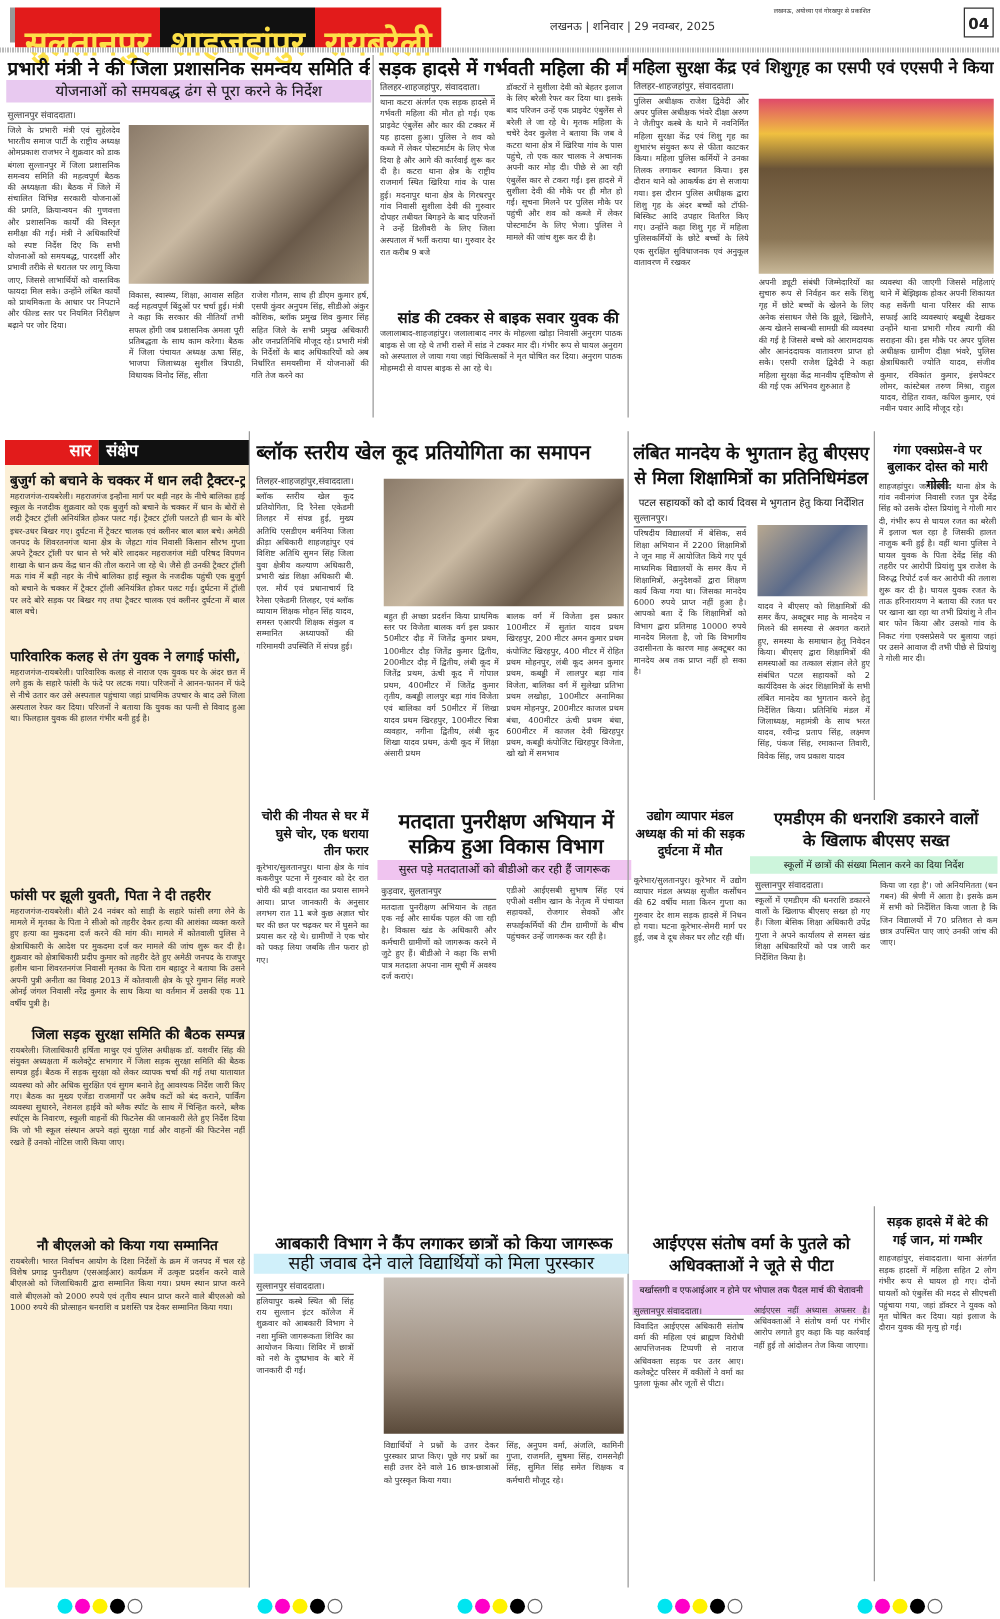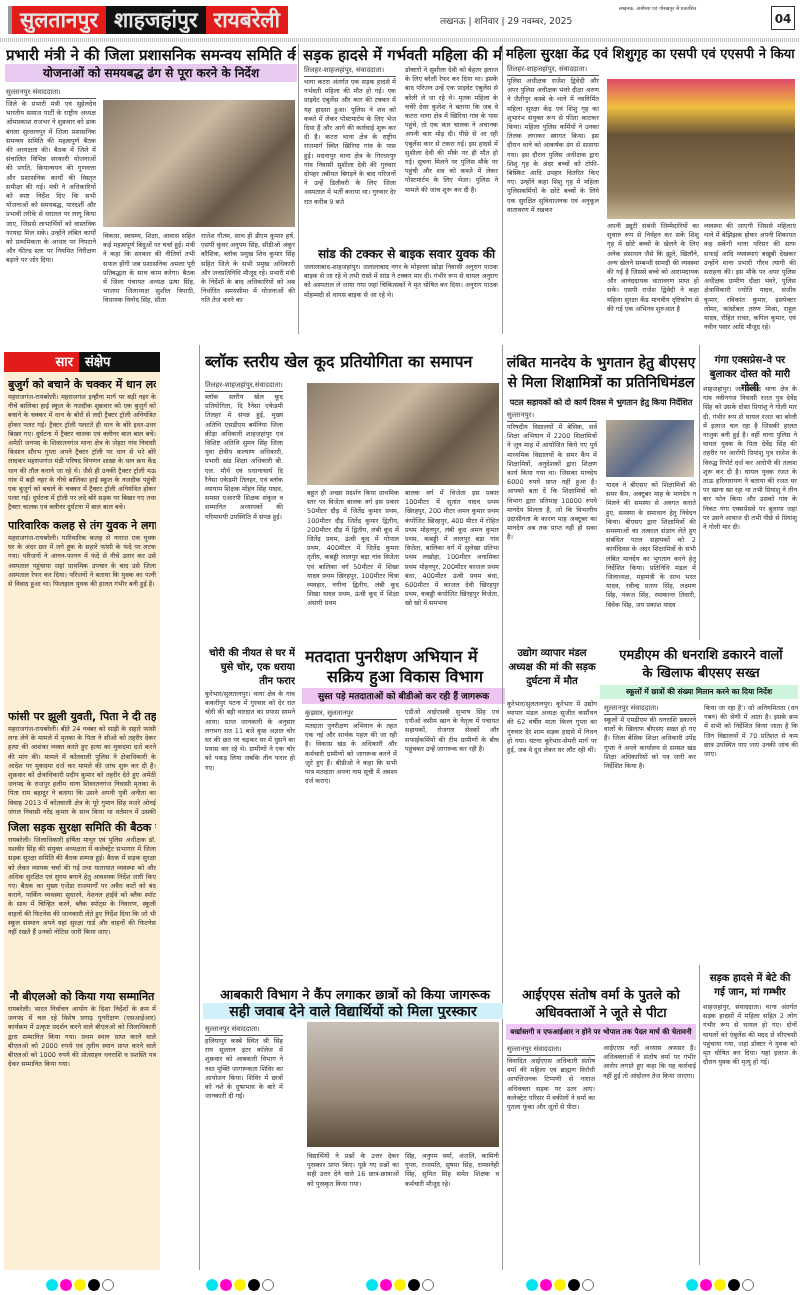--- a/index.html
+++ b/index.html
@@ -1,28 +1,28 @@
 <!DOCTYPE html>
 <html><head>
 <meta charset="utf-8">
 <style>
 *{box-sizing:border-box;margin:0;padding:0}
 body{width:800px;height:1295px;background:#fff;font-family:"DejaVu Sans","Liberation Sans",sans-serif;color:#222;position:relative;overflow:hidden}
 .abs{position:absolute}
 .tabs{left:8px;top:6px;height:28px;display:flex;border-left:4px solid #999}
-.tab{font-weight:bold;font-size:21px;line-height:28px;color:#e5e5e5;padding:0 8px;font-family:"DejaVu Sans",sans-serif}
+.tab{font-weight:bold;font-size:27px;line-height:28px;color:#fde047;padding:16px 8px;font-family:"DejaVu Sans",sans-serif}
 .tab.red{background:#e21b1b}.tab.black{background:#111}
 .dateline{left:440px;top:14px;font-size:9px;color:#333}
 .masthead{left:615px;top:2px;width:150px;height:36px}
 .masthead .small{font-size:5px;color:#333;position:absolute;left:4px;top:3px}
 .masthead .name{font-size:34px;font-weight:bold;color:#0a2a6e;position:absolute;left:0;top:-2px;letter-spacing:-1px}
 .pageno{left:771px;top:6px;width:24px;height:24px;border:1px solid #333;font-size:12px;font-weight:bold;text-align:center;line-height:24px}
 .rule{left:0;width:800px;height:4px;background:repeating-linear-gradient(90deg,#bbb 0 1px,#fff 1px 2px)}
 .hl{font-weight:bold;color:#111;white-space:nowrap;overflow:hidden}
-.sub{font-weight:bold;color:#111;text-align:center;white-space:nowrap;overflow:hidden}
+.sub{font-weight:normal;color:#111;text-align:center;white-space:nowrap;overflow:hidden}
 .dl{font-size:7px;color:#333;border-bottom:1px solid #555;padding-bottom:2px}
 .txt{font-size:6.5px;line-height:9.2px;color:#333;text-align:justify;overflow:hidden}
 .photo{background:linear-gradient(135deg,#8b7b6a,#c9b9a2 40%,#6a5a4a 70%,#a89880)}
 .vline{width:1px;background:#999}
 .box{background:#fcefd6}
 .sar{display:flex;height:20px}
 .sar span{font-weight:bold;color:#fff;font-size:13px;line-height:20px;text-align:center}
 .cmyk{left:0;top:1275px;width:800px;height:20px;display:flex;align-items:center;justify-content:space-around}
 .cmyk .grp{display:flex;gap:2px}
 .dot{width:12px;height:12px;border-radius:50%;display:inline-block}
@@ -61,21 +61,21 @@
 
 <div class="abs vline" style="left:502px;top:44px;height:290px"></div>
 
 <div class="abs hl" style="left:506px;top:44px;width:290px;font-size:13px">महिला सुरक्षा केंद्र एवं शिशुगृह का एसपी एवं एएसपी ने किया शुभारंभ</div>
 <div class="abs dl" style="left:507px;top:64px;width:92px">तिलहर-शाहजहांपुर, संवाददाता।</div>
 <div class="abs txt" style="left:507px;top:77px;width:92px;height:255px">पुलिस अधीक्षक राजेश द्विवेदी और अपर पुलिस अधीक्षक भंवरे दीक्षा अरुण ने जैतीपुर कस्बे के थाने में नवनिर्मित महिला सुरक्षा केंद्र एवं शिशु गृह का शुभारंभ संयुक्त रूप से फीता काटकर किया। महिला पुलिस कर्मियों ने उनका तिलक लगाकर स्वागत किया। इस दौरान थाने को आकर्षक ढंग से सजाया गया। इस दौरान पुलिस अधीक्षक द्वारा शिशु गृह के अंदर बच्चों को टॉफी-बिस्किट आदि उपहार वितरित किए गए। उन्होंने कहा शिशु गृह में महिला पुलिसकर्मियों के छोटे बच्चों के लिये एक सुरक्षित सुविधाजनक एवं अनुकूल वातावरण में रखकर</div>
 <div class="abs photo" style="left:607px;top:79px;width:188px;height:140px;background:linear-gradient(180deg,#e04a6a 0,#f0c040 20%,#6a5438 40%,#8b7656 80%,#c8b898)"></div>
 <div class="abs txt" style="left:607px;top:222px;width:92px;height:110px">अपनी ड्यूटी संबंधी जिम्मेदारियों का सुचारु रूप से निर्वहन कर सकें शिशु गृह में छोटे बच्चों के खेलने के लिए अनेक संसाधन जैसे कि झूले, खिलौने, अन्य खेलने सम्बन्धी सामग्री की व्यवस्था की गई है जिससे बच्चे को आरामदायक और आनंददायक वातावरण प्राप्त हो सके। एसपी राजेश द्विवेदी ने कहा महिला सुरक्षा केंद्र मानवीय दृष्टिकोण से की गई एक अभिनव शुरुआत है</div>
 <div class="abs txt" style="left:704px;top:222px;width:92px;height:110px">व्यवस्था की जाएगी जिससे महिलाएं थाने में बेझिझक होकर अपनी शिकायत कह सकेंगी थाना परिसर की साफ सफाई आदि व्यवस्थाएं बखूबी देखकर उन्होंने थाना प्रभारी गौरव त्यागी की सराहना की। इस मौके पर अपर पुलिस अधीक्षक ग्रामीण दीक्षा भंवरे, पुलिस क्षेत्राधिकारी ज्योति यादव, संजीव कुमार, रविकांत कुमार, इंसपेक्टर लोमर, कांस्टेबल तरुण मिश्रा, राहुल यादव, रोहित रावत, कपिल कुमार, एवं नवीन पवार आदि मौजूद रहे।</div>
 
-<div class="abs box" style="left:4px;top:352px;width:156px;height:918px">
+<div class="abs box" style="left:4px;top:352px;width:196px;height:918px">
   <div class="sar">
     <span style="background:#e21b1b;width:75px;text-align:right;padding-right:6px">सार</span>
     <span style="background:#111;flex:1;text-align:left;padding-left:6px">संक्षेप</span>
   </div>
   <div style="padding:2px 4px">
     <div class="hl" style="font-size:11px;text-align:center;margin:2px 0">बुजुर्ग को बचाने के चक्कर में धान लदी ट्रैक्टर-ट्रॉली पलटी</div>
     <div class="txt" style="height:122px">महराजगंज-रायबरेली। महराजगंज इन्हौना मार्ग पर बड़ी नहर के नीचे बालिका हाई स्कूल के नजदीक शुक्रवार को एक बुजुर्ग को बचाने के चक्कर में धान के बोरों से लदी ट्रैक्टर ट्रॉली अनियंत्रित होकर पलट गई। ट्रैक्टर ट्रॉली पलटते ही धान के बोरे इधर-उधर बिखर गए। दुर्घटना में ट्रैक्टर चालक एवं क्लीनर बाल बाल बचे। अमेठी जनपद के शिवरतनगंज थाना क्षेत्र के जेहटा गांव निवासी किसान सौरभ गुप्ता अपने ट्रैक्टर ट्रॉली पर धान से भरे बोरे लादकर महराजगंज मंडी परिषद विपणन शाखा के धान क्रय केंद्र धान की तौल कराने जा रहे थे। जैसे ही उनकी ट्रैक्टर ट्रॉली मऊ गांव में बड़ी नहर के नीचे बालिका हाई स्कूल के नजदीक पहुंची एक बुजुर्ग को बचाने के चक्कर में ट्रैक्टर ट्रॉली अनियंत्रित होकर पलट गई। दुर्घटना में ट्रॉली पर लदे बोरे सड़क पर बिखर गए तथा ट्रैक्टर चालक एवं क्लीनर दुर्घटना में बाल बाल बचे।</div>
     <div class="hl" style="font-size:11px;text-align:center;margin:2px 0">पारिवारिक कलह से तंग युवक ने लगाई फांसी, गंभीर</div>
     <div class="txt" style="height:172px">महराजगंज-रायबरेली। पारिवारिक कलह से नाराज एक युवक घर के अंदर छत में लगे हुक के सहारे फांसी के फंदे पर लटक गया। परिजनों ने आनन-फानन में फंदे से नीचे उतार कर उसे अस्पताल पहुंचाया जहां प्राथमिक उपचार के बाद उसे जिला अस्पताल रेफर कर दिया। परिजनों ने बताया कि युवक का पत्नी से विवाद हुआ था। फिलहाल युवक की हालत गंभीर बनी हुई है।</div>
     <div class="hl" style="font-size:11px;text-align:left;margin:2px 0">फांसी पर झूली युवती, पिता ने दी तहरीर</div>
@@ -92,21 +92,21 @@
 <div class="abs hl" style="left:205px;top:350px;width:300px;font-size:16px">ब्लॉक स्तरीय खेल कूद प्रतियोगिता का समापन</div>
 <div class="abs dl" style="left:205px;top:380px;width:78px">तिलहर-शाहजहांपुर,संवाददाता।</div>
 <div class="abs txt" style="left:205px;top:393px;width:78px;height:240px">ब्लॉक स्तरीय खेल कूद प्रतियोगिता, दि रैनेसा एकेडमी तिलहर में संपन्न हुई, मुख्य अतिथि एसडीएम बर्मनिया जिला क्रीड़ा अधिकारी शाहजहांपुर एवं विशिष्ट अतिथि सुमन सिंह जिला युवा क्षेत्रीय कल्याण अधिकारी, प्रभारी खंड शिक्षा अधिकारी बी. एल. मौर्य एवं प्रधानाचार्य दि रैनेसा एकेडमी तिलहर, एवं ब्लॉक व्यायाम शिक्षक मोहन सिंह यादव, समस्त एआरपी शिक्षक संकुल व सम्मानित अध्यापकों की गरिमामयी उपस्थिति में संपन्न हुई।</div>
 <div class="abs photo" style="left:307px;top:383px;width:192px;height:102px"></div>
 <div class="abs txt" style="left:307px;top:489px;width:92px;height:145px">बहुत ही अच्छा प्रदर्शन किया प्राथमिक स्तर पर विजेता बालक वर्ग इस प्रकार 50मीटर दौड़ में जितेंद्र कुमार प्रथम, 100मीटर दौड़ जितेंद्र कुमार द्वितीय, 200मीटर दौड़ में द्वितीय, लंबी कूद में जितेंद्र प्रथम, ऊंची कूद में गोपाल प्रथम, 400मीटर में जितेंद्र कुमार तृतीय, कबड्डी लालपुर बड़ा गांव विजेता एवं बालिका वर्ग 50मीटर में शिखा यादव प्रथम खिरहपुर, 100मीटर चित्रा व्यवहार, नगीना द्वितीय, लंबी कूद शिखा यादव प्रथम, ऊंची कूद में शिक्षा अंसारी प्रथम</div>
 <div class="abs txt" style="left:405px;top:489px;width:94px;height:145px">बालक वर्ग में विजेता इस प्रकार 100मीटर में सुतांत यादव प्रथम खिरहपुर, 200 मीटर अमन कुमार प्रथम कंपोजिट खिरहपुर, 400 मीटर में रोहित प्रथम मोहनपुर, लंबी कूद अमन कुमार प्रथम, कबड्डी में लालपुर बड़ा गांव विजेता, बालिका वर्ग में सुलेखा प्रतिभा प्रथम लखोहा, 100मीटर अनामिका प्रथम मोहनपुर, 200मीटर काजल प्रथम बंधा, 400मीटर ऊंची प्रथम बंधा, 600मीटर में काजल देवी खिरहपुर प्रथम, कबड्डी कंपोजिट खिरहपुर विजेता, खो खो में समभाव</div>
 
 <div class="abs hl" style="left:205px;top:645px;width:90px;font-size:10px;white-space:normal;text-align:right">चोरी की नीयत से घर में घुसे चोर, एक धराया तीन फरार</div>
 <div class="abs txt" style="left:205px;top:690px;width:90px;height:120px">कूरेभार/सुलतानपुर। थाना क्षेत्र के गांव ककरीपुर पटना में गुरुवार को देर रात चोरी की बड़ी वारदात का प्रयास सामने आया। प्राप्त जानकारी के अनुसार लगभग रात 11 बजे कुछ अज्ञात चोर घर की छत पर चढ़कर घर में घुसने का प्रयास कर रहे थे। ग्रामीणों ने एक चोर को पकड़ लिया जबकि तीन फरार हो गए।</div>
 
-<div class="abs hl" style="left:305px;top:645px;width:200px;font-size:16px;">मतदाता पुनरीक्षण अभियान में</div>
+<div class="abs hl" style="left:305px;top:645px;width:200px;font-size:16px;text-align:center">मतदाता पुनरीक्षण अभियान में</div>
 <div class="abs hl" style="left:305px;top:665px;width:200px;font-size:16px;text-align:center">सक्रिय हुआ विकास विभाग</div>
 <div class="abs sub" style="left:302px;top:688px;width:203px;height:16px;line-height:16px;font-size:9px;background:#f0c4f0">सुस्त पड़े मतदाताओं को बीडीओ कर रही हैं जागरूक</div>
 <div class="abs dl" style="left:305px;top:708px;width:92px">कुड़वार, सुलतानपुर</div>
 <div class="abs txt" style="left:305px;top:722px;width:92px;height:280px">मतदाता पुनरीक्षण अभियान के तहत एक नई और सार्थक पहल की जा रही है। विकास खंड के अधिकारी और कर्मचारी ग्रामीणों को जागरूक करने में जुटे हुए हैं। बीडीओ ने कहा कि सभी पात्र मतदाता अपना नाम सूची में अवश्य दर्ज कराएं।</div>
 <div class="abs txt" style="left:405px;top:708px;width:94px;height:290px">एडीओ आईएसबी सुभाष सिंह एवं एपीओ वसीम खान के नेतृत्व में पंचायत सहायकों, रोजगार सेवकों और सफाईकर्मियों की टीम ग्रामीणों के बीच पहुंचकर उन्हें जागरूक कर रही है।</div>
 
 <div class="abs vline" style="left:502px;top:345px;height:925px"></div>
 
 <div class="abs hl" style="left:506px;top:352px;width:190px;font-size:14px;text-align:center">लंबित मानदेय के भुगतान हेतु बीएसए</div>
 <div class="abs hl" style="left:506px;top:372px;width:190px;font-size:14px;text-align:center">से मिला शिक्षामित्रों का प्रतिनिधिमंडल</div>
@@ -134,21 +134,21 @@
 <div class="abs hl" style="left:205px;top:985px;width:300px;font-size:13px;text-align:center">आबकारी विभाग ने कैंप लगाकर छात्रों को किया जागरूक</div>
 <div class="abs sub" style="left:203px;top:1003px;width:300px;height:16px;line-height:16px;font-size:14px;background:#d0f0fa">सही जवाब देने वाले विद्यार्थियों को मिला पुरस्कार</div>
 <div class="abs dl" style="left:205px;top:1024px;width:78px">सुल्तानपुर संवाददाता।</div>
 <div class="abs txt" style="left:205px;top:1037px;width:78px;height:230px">हलियापुर कस्बे स्थित श्री सिंह राय सुल्तान इंटर कॉलेज में शुक्रवार को आबकारी विभाग ने नशा मुक्ति जागरूकता शिविर का आयोजन किया। शिविर में छात्रों को नशे के दुष्प्रभाव के बारे में जानकारी दी गई।</div>
 <div class="abs photo" style="left:307px;top:1022px;width:192px;height:125px;background:linear-gradient(180deg,#c8c0b8,#9a8a7a 60%,#5a4a3a)"></div>
 <div class="abs txt" style="left:307px;top:1152px;width:92px;height:115px">विद्यार्थियों ने प्रश्नों के उत्तर देकर पुरस्कार प्राप्त किए। पूछे गए प्रश्नों का सही उत्तर देने वाले 16 छात्र-छात्राओं को पुरस्कृत किया गया।</div>
 <div class="abs txt" style="left:405px;top:1152px;width:94px;height:115px">सिंह, अनुपम वर्मा, अंजलि, कामिनी गुप्ता, राजमति, सुषमा सिंह, रामसनेही सिंह, सुमित सिंह समेत शिक्षक व कर्मचारी मौजूद रहे।</div>
 
 <div class="abs hl" style="left:506px;top:985px;width:190px;font-size:13px;text-align:center">आईएएस संतोष वर्मा के पुतले को</div>
 <div class="abs hl" style="left:506px;top:1003px;width:190px;font-size:13px;text-align:center">अधिवक्ताओं ने जूते से पीटा</div>
-<div class="abs sub" style="left:506px;top:1024px;width:190px;height:16px;line-height:16px;font-size:7px;background:#f0c8f5">बर्खास्तगी व एफआईआर न होने पर भोपाल तक पैदल मार्च की चेतावनी</div>
+<div class="abs sub" style="left:506px;top:1024px;width:190px;height:28px;line-height:16px;font-size:7px;background:#f0c8f5">बर्खास्तगी व एफआईआर न होने पर भोपाल तक पैदल मार्च की चेतावनी</div>
 <div class="abs dl" style="left:507px;top:1044px;width:88px">सुल्तानपुर संवाददाता।</div>
 <div class="abs txt" style="left:507px;top:1057px;width:88px;height:210px">विवादित आईएएस अधिकारी संतोष वर्मा की महिला एवं ब्राह्मण विरोधी आपत्तिजनक टिप्पणी से नाराज अधिवक्ता सड़क पर उतर आए। कलेक्ट्रेट परिसर में वकीलों ने वर्मा का पुतला फूंका और जूतों से पीटा।</div>
 <div class="abs txt" style="left:603px;top:1044px;width:93px;height:220px">आईएएस नहीं अध्यास अफसर है। अधिवक्ताओं ने संतोष वर्मा पर गंभीर आरोप लगाते हुए कहा कि यह कार्रवाई नहीं हुई तो आंदोलन तेज किया जाएगा।</div>
 
 <div class="abs vline" style="left:699px;top:965px;height:300px"></div>
 
 <div class="abs hl" style="left:703px;top:970px;width:94px;font-size:10px;white-space:normal;text-align:center">सड़क हादसे में बेटे की गई जान, मां गम्भीर</div>
 <div class="abs txt" style="left:703px;top:1003px;width:94px;height:265px">शाहजहांपुर, संवाददाता। थाना अंतर्गत सड़क हादसों में महिला सहित 2 लोग गंभीर रूप से घायल हो गए। दोनों घायलों को एंबुलेंस की मदद से सीएचसी पहुंचाया गया, जहां डॉक्टर ने युवक को मृत घोषित कर दिया। यहां इलाज के दौरान युवक की मृत्यु हो गई।</div>
 
 <div class="abs cmyk">

